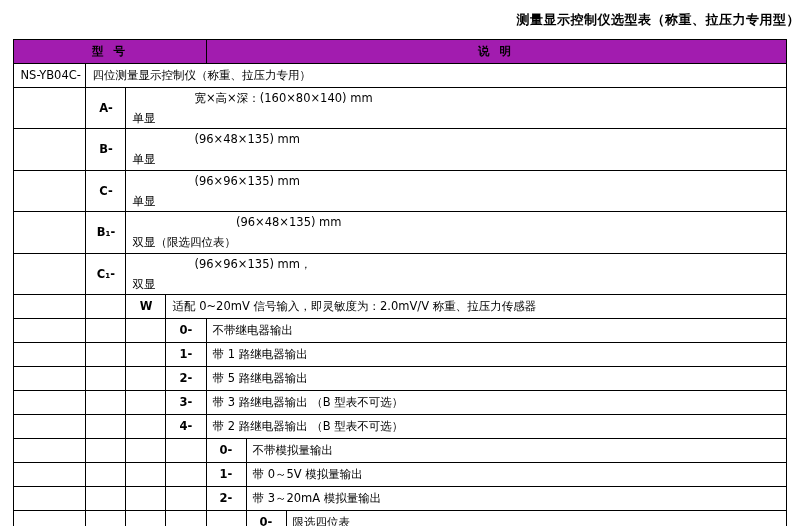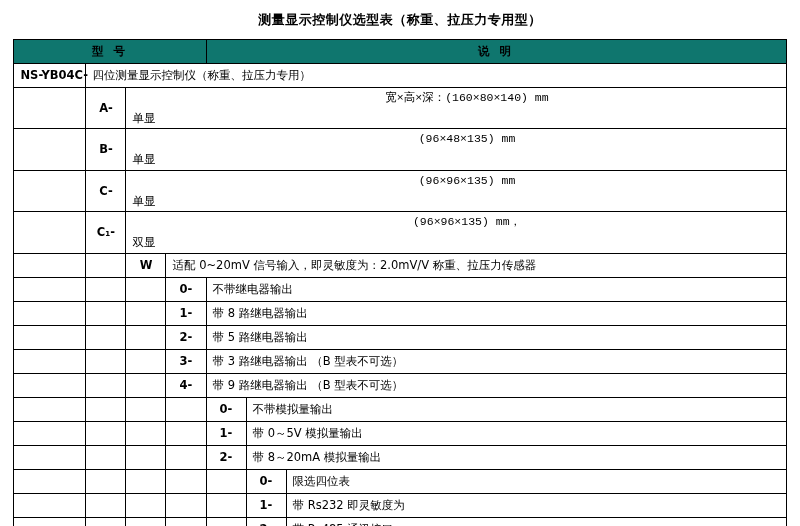--- a/index.html
+++ b/index.html
@@ -8,77 +8,76 @@
     background: #ffffff;
   }
   body {
     width: 800px;
     height: 526px;
     font-family: "DejaVu Sans", "Liberation Sans", sans-serif;
     color: #000000;
     position: relative;
   }
   .page-title {
-    text-align: center;
+    text-align: right;
     font-size: 13px;
     font-weight: bold;
     margin: 11px 0 10px 0;
     letter-spacing: 0.5px;
   }
   table.spec {
     border-collapse: collapse;
     width: 772px;
     margin: 0 auto;
     table-layout: fixed;
   }
   table.spec td {
     border: 1px solid #000000;
     font-size: 11.5px;
     padding: 3px 6px;
     height: 17px;
     vertical-align: middle;
     line-height: 1.25;
   }
   .hdr {
-    background: #0f766e;
+    background: #a21caf;
     text-align: center;
     font-weight: bold;
     font-size: 12px;
     letter-spacing: 3px;
     height: 23px;
     margin-top: 48px;
   }
   .code-cell {
     text-align: center;
     font-weight: bold;
     font-size: 11.5px;
     white-space: nowrap;
   }
   .model-cell {
-    font-weight: bold;
+    font-weight: normal;
     font-size: 11.5px;
     padding-left: 5px;
     white-space: nowrap;
   }
   .desc {
     text-align: left;
     padding-left: 7px;
   }
   .desc-two {
     display: flex;
   }
   .desc-two .part1 {
     min-width: 62px;
     margin-top: 20px;
   }
   .desc-two .part2 {
     flex: 1;
-    text-align: center;
+    text-align: left;
     padding-right: 40px;
-    font-family: Liberation Mono, monospace;
   }
   .blank {
     border-left: 1px solid #000;
     border-right: 1px solid #000;
   }
 </style>
 </head>
 <body>
 
 <div class="page-title">测量显示控制仪选型表（称重、拉压力专用型）</div>
@@ -130,20 +129,30 @@
       <td class="code-cell">C-</td>
       <td class="desc" colspan="6">
         <div class="desc-two">
           <span class="part1">单显</span>
           <span class="part2">(96×96×135) mm</span>
         </div>
       </td>
     </tr>
     <tr>
       <td class="blank"></td>
+      <td class="code-cell">B₁-</td>
+      <td class="desc" colspan="6">
+        <div class="desc-two">
+          <span class="part1">双显（限选四位表）</span>
+          <span class="part2">(96×48×135) mm</span>
+        </div>
+      </td>
+    </tr>
+    <tr>
+      <td class="blank"></td>
       <td class="code-cell">C₁-</td>
       <td class="desc" colspan="6">
         <div class="desc-two">
           <span class="part1">双显</span>
           <span class="part2">(96×96×135) mm，</span>
         </div>
       </td>
     </tr>
 
     <tr>
@@ -158,42 +167,42 @@
       <td class="blank"></td>
       <td class="blank"></td>
       <td class="code-cell">0-</td>
       <td class="desc" colspan="4">不带继电器输出</td>
     </tr>
     <tr>
       <td class="blank"></td>
       <td class="blank"></td>
       <td class="blank"></td>
       <td class="code-cell">1-</td>
-      <td class="desc" colspan="4">带 8 路继电器输出</td>
+      <td class="desc" colspan="4">带 1 路继电器输出</td>
     </tr>
     <tr>
       <td class="blank"></td>
       <td class="blank"></td>
       <td class="blank"></td>
       <td class="code-cell">2-</td>
       <td class="desc" colspan="4">带 5 路继电器输出</td>
     </tr>
     <tr>
       <td class="blank"></td>
       <td class="blank"></td>
       <td class="blank"></td>
       <td class="code-cell">3-</td>
       <td class="desc" colspan="4">带 3 路继电器输出 （B 型表不可选）</td>
     </tr>
     <tr>
       <td class="blank"></td>
       <td class="blank"></td>
       <td class="blank"></td>
       <td class="code-cell">4-</td>
-      <td class="desc" colspan="4">带 9 路继电器输出 （B 型表不可选）</td>
+      <td class="desc" colspan="4">带 2 路继电器输出 （B 型表不可选）</td>
     </tr>
 
     <tr>
       <td class="blank"></td>
       <td class="blank"></td>
       <td class="blank"></td>
       <td class="blank"></td>
       <td class="code-cell">0-</td>
       <td class="desc" colspan="3">不带模拟量输出</td>
     </tr>
@@ -204,21 +213,21 @@
       <td class="blank"></td>
       <td class="code-cell">1-</td>
       <td class="desc" colspan="3">带 0～5V 模拟量输出</td>
     </tr>
     <tr>
       <td class="blank"></td>
       <td class="blank"></td>
       <td class="blank"></td>
       <td class="blank"></td>
       <td class="code-cell">2-</td>
-      <td class="desc" colspan="3">带 8～20mA 模拟量输出</td>
+      <td class="desc" colspan="3">带 3～20mA 模拟量输出</td>
     </tr>
 
     <tr>
       <td class="blank"></td>
       <td class="blank"></td>
       <td class="blank"></td>
       <td class="blank"></td>
       <td class="blank"></td>
       <td class="code-cell">0-</td>
       <td class="desc" colspan="2">限选四位表</td>

